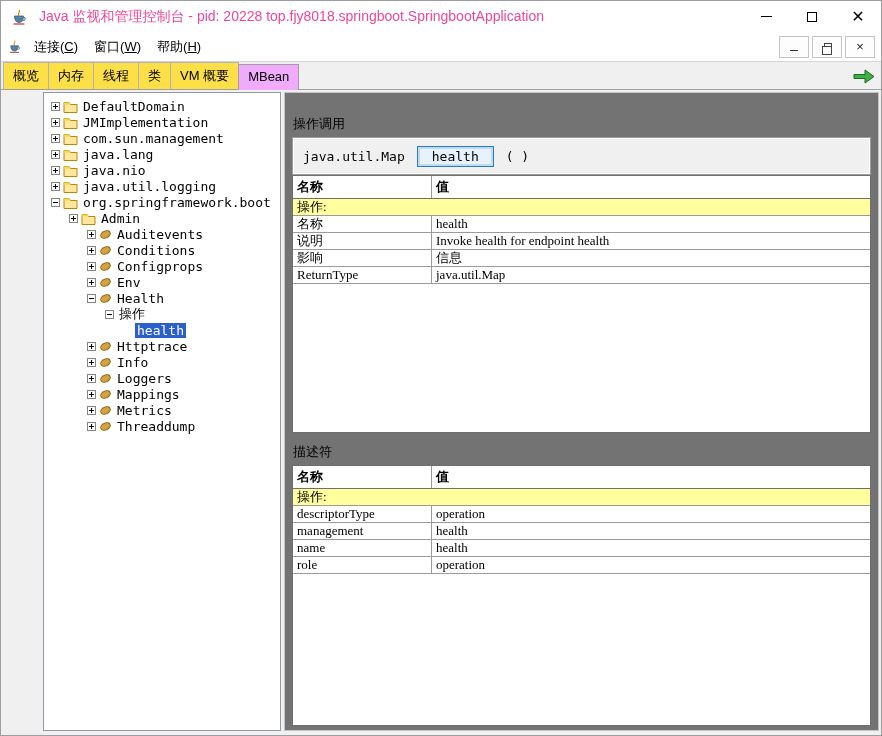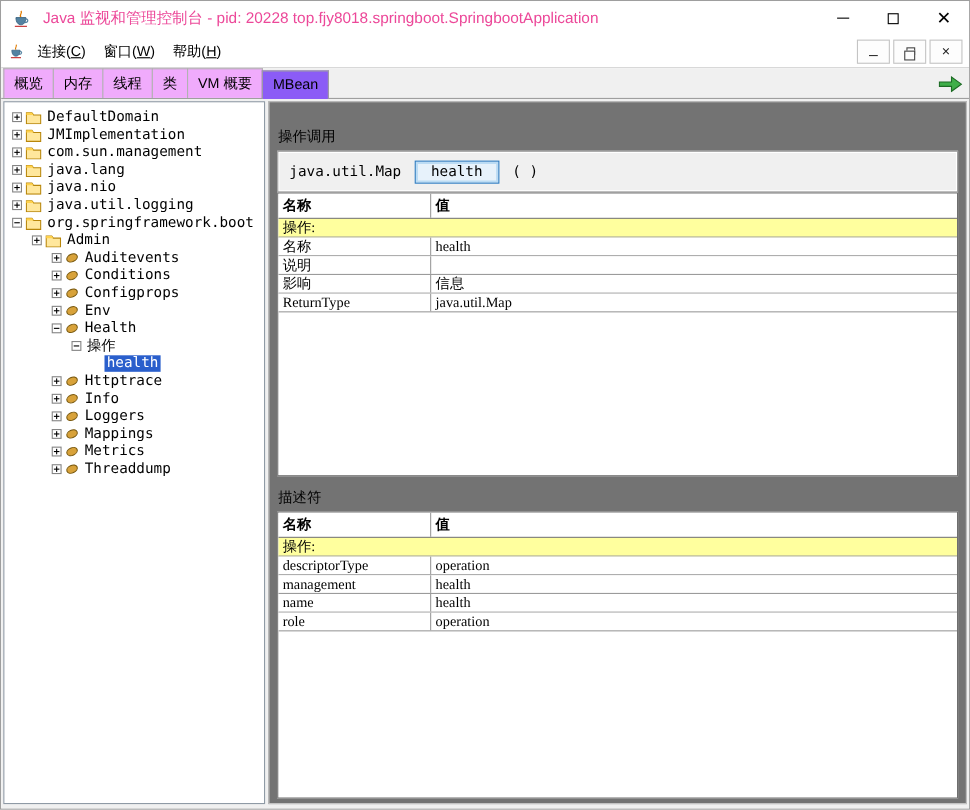--- a/index.html
+++ b/index.html
@@ -29,33 +29,33 @@
   .mdi-min { width: 8px; height: 1px; background: #333; margin-top: 8px; }
   .mdi-restore { width: 8px; height: 7px; border: 1px solid #444; position: relative; margin-left: 2px; }
   .mdi-restore::before { content: ""; position: absolute; left: -3px; top: 2px; width: 8px; height: 7px;
                          border: 1px solid #444; background: #fdfdfd; }
   .mdi-close { font-size: 13px; color: #222; line-height: 1; }
 
   
   .tabbar { height: 28px; flex: 0 0 auto; background: #f0f0f0; display: flex;
             align-items: flex-end; padding: 3px 6px 0 2px; border-bottom: 1px solid #9f9f9f; }
   .tabs { display: flex; align-items: flex-end; height: 100%; }
-  .tab { font-size: 13px; color: #000; padding: 4px 9px 4px 9px; background: #f0abfc;
+  .tab { font-size: 13px; color: #000; padding: 4px 9px 4px 9px; background: #fde047;
          border: 1px solid #b2b2b2; border-bottom: none; margin-right: -1px;
          position: relative; white-space: nowrap; }
-  .tab.active { background: #8b5cf6; z-index: 2; margin-bottom: -1px; padding-bottom: 6px;
+  .tab.active { background: #f0abfc; z-index: 2; margin-bottom: -1px; padding-bottom: 6px;
                 border-color: #9f9f9f; }
   .conn-icon { margin-left: auto; align-self: center; display: flex; margin-bottom: 2px; }
 
   
   .content { flex: 1; display: flex; background: #f0f0f0; padding: 2px 2px 4px 2px; gap: 3px; overflow: hidden; }
 
   
   .tree-panel { width: 238px; flex: 0 0 auto; background: #fff; border: 1px solid #8f9aa5;
-                overflow: hidden; padding: 5px 0 0 2px; }
+                overflow: hidden; padding: 5px 0 0 2px; margin-left: 40px; }
   .tree-row { height: 16px; display: flex; align-items: center; white-space: nowrap;
               font-family: "DejaVu Sans Mono", monospace; font-size: 13px; color: #000; }
   .indent { flex: 0 0 auto; height: 1px; }
   .toggle { width: 9px; height: 9px; border: 1px solid #848484; background: #fff;
             position: relative; margin: 0 3px; flex: 0 0 auto; }
   .toggle::before { content: ""; position: absolute; left: 1px; right: 1px; top: 3px; height: 1px; background: #000; }
   .toggle.plus::after { content: ""; position: absolute; top: 1px; bottom: 1px; left: 3px; width: 1px; background: #000; }
   .toggle-ph { width: 15px; flex: 0 0 auto; }
   .ticon { flex: 0 0 auto; display: inline-flex; margin-right: 3px; }
   .tree-label { padding: 0 2px; }
@@ -385,20 +385,21 @@
           </div>
           <div class="trow section">
             <div class="tcell cfull">操作:</div>
           </div>
           <div class="trow">
             <div class="tcell c0">名称</div>
             <div class="tcell c1">health</div>
           </div>
           <div class="trow">
             <div class="tcell c0">说明</div>
+            <div class="tcell c1">Invoke health for endpoint health</div>
           </div>
           <div class="trow">
             <div class="tcell c0">影响</div>
             <div class="tcell c1">信息</div>
           </div>
           <div class="trow">
             <div class="tcell c0">ReturnType</div>
             <div class="tcell c1">java.util.Map</div>
           </div>
         </div>

